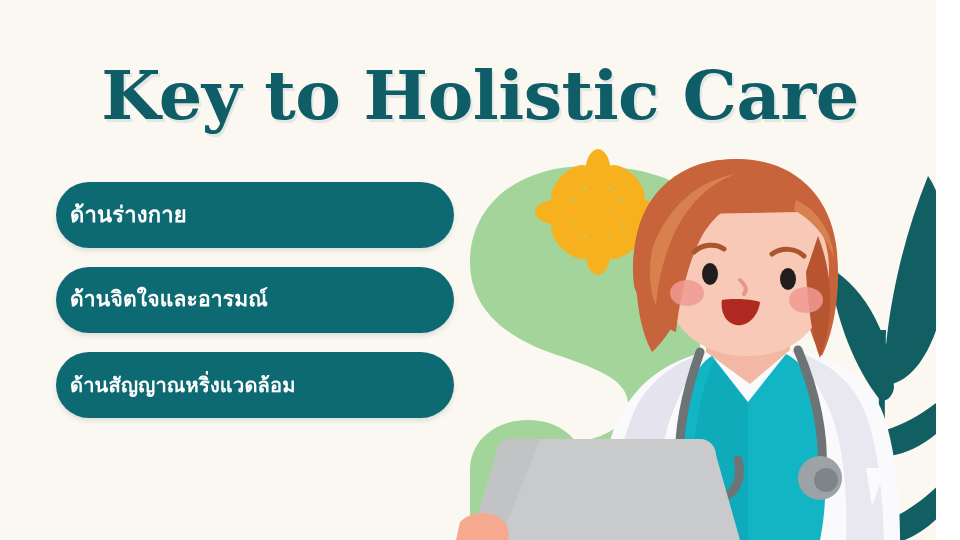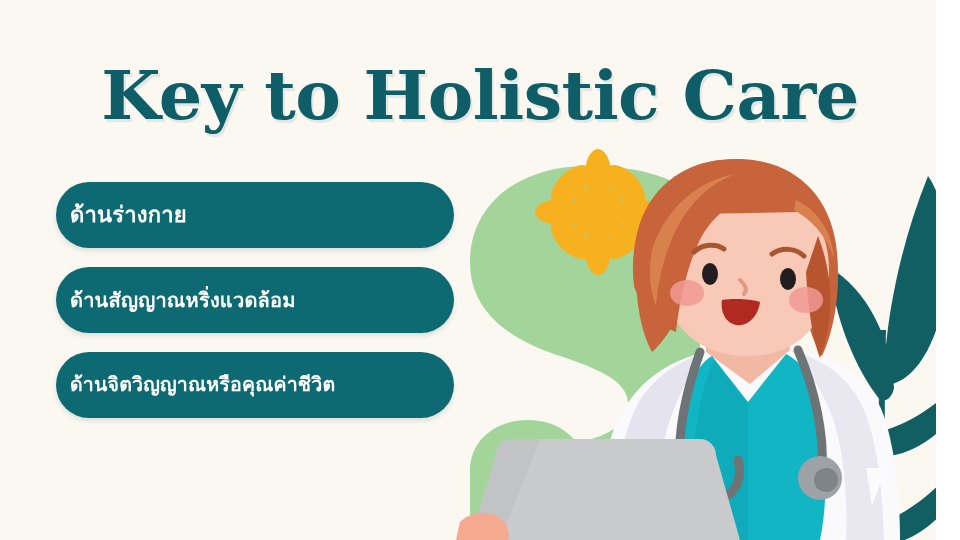--- a/index.html
+++ b/index.html
@@ -246,24 +246,24 @@
   </div>
 
   <div id="title">Key to Holistic Care</div>
 
   <div id="pill-list">
 
     <div class="pill pill-1">
       <span class="pill-label">ด้านร่างกาย</span>
     </div>
 
+    <div class="pill pill-2">
+      <span class="pill-label">ด้านจิตใจและอารมณ์</span>
+    </div>
 
     <div class="pill pill-3">
       <span class="pill-label">ด้านสัญญาณหริ่งแวดล้อม</span>
     </div>
 
-    <div class="pill pill-4">
-      <span class="pill-label">ด้านจิตวิญญาณหรือคุณค่าชีวิต</span>
-    </div>
 
   </div>
 
 </div>
 
 </body></html>

